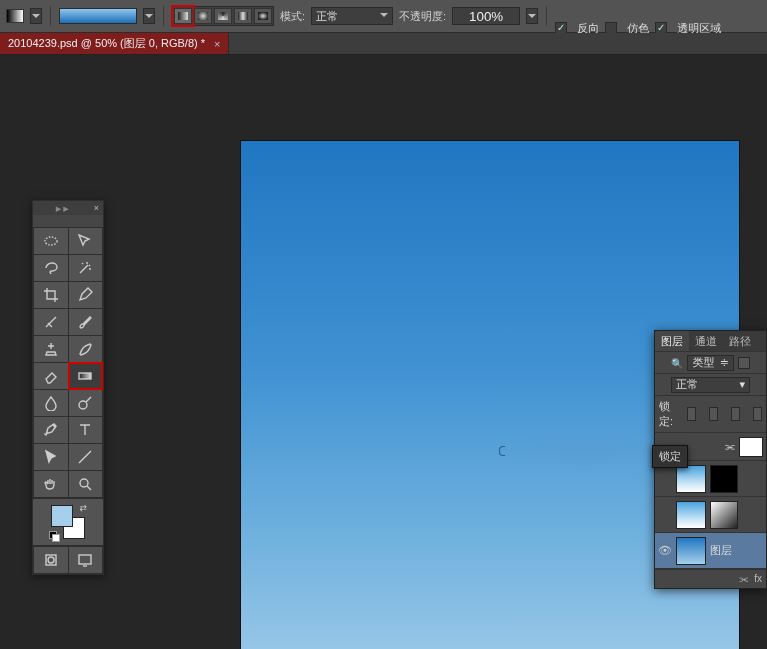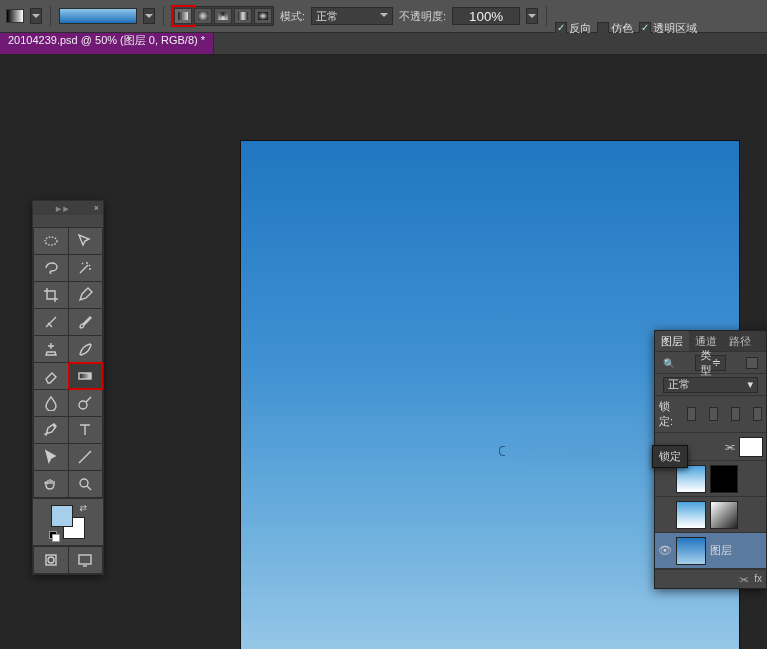--- a/index.html
+++ b/index.html
@@ -13,27 +13,27 @@
   .dd-arrow::after{content:"";border:4px solid transparent;border-top-color:#bbb;margin-top:3px;}
   .opts-group{display:flex;gap:2px;border:1px solid #2a2a2a;padding:1px;background:#3e3e3e;}
   .opt-btn{width:18px;height:16px;background:#555;border:1px solid #333;position:relative;}
   .opt-btn.selected{background:#6a6a6a;}
   .opt-btn.hl{outline:2px solid #d40000;outline-offset:1px;}
   .sep{width:1px;height:20px;background:#3a3a3a;margin:0 2px;}
   .label{color:#d0d0d0;}
   .select-box{background:#3e3e3e;border:1px solid #2a2a2a;height:18px;display:flex;align-items:center;padding:0 4px;min-width:82px;justify-content:space-between;}
   .select-box .arr::after{content:"";border:4px solid transparent;border-top-color:#bbb;display:inline-block;margin-top:3px;}
   .num-input{background:#3e3e3e;border:1px solid #2a2a2a;height:18px;width:68px;color:#eee;text-align:center;}
-  .chk{display:flex;align-items:center;gap:2px;margin-top:24px;}
+  .chk{display:flex;align-items:center;gap:10px;margin-top:24px;}
   .chk-box{width:12px;height:12px;border:1px solid #2a2a2a;background:#3e3e3e;display:flex;align-items:center;justify-content:center;}
   .chk-box.checked::after{content:"✓";color:#aee;font-size:10px;line-height:1;}
 
   
   .tab-bar{position:absolute;top:33px;left:0;right:0;height:22px;background:#3d3d3d;border-bottom:1px solid #222;display:flex;align-items:stretch;}
-  .tab{background:#701a75;padding:0 8px;display:flex;align-items:center;gap:9px;border-right:1px solid #2a2a2a;color:#eee;flex-direction:column;}
+  .tab{background:#7f1d1d;padding:0 8px;display:flex;align-items:center;gap:9px;border-right:1px solid #2a2a2a;color:#eee;}
   .tab .close{color:#bbb;}
 
   
   .work-area{position:absolute;top:55px;left:0;right:0;bottom:0;background:#262626;}
   .canvas{position:absolute;left:240px;top:85px;width:500px;height:560px;background:linear-gradient(to bottom,#2176C1 0%,#3F91D2 40%,#6EB0DE 70%,#A6CFEB 100%);border:1px solid #111;}
   .smudge{position:absolute;left:255px;top:290px;width:180px;height:40px;border-radius:20px;background:radial-gradient(ellipse at center,#5798CE 0%,transparent 70%);opacity:.35;}
   .smudge-border{position:absolute;left:258px;top:305px;width:6px;height:10px;border:1px solid #2a5c8a;border-right:none;border-radius:4px 0 0 4px;}
 
   
   .toolbox{position:absolute;left:32px;top:145px;width:72px;background:#535353;border:1px solid #2e2e2e;box-shadow:0 2px 8px rgba(0,0,0,.5);}
@@ -54,21 +54,21 @@
   .reset{position:absolute;left:-2px;bottom:-2px;width:10px;height:10px;}
   .reset::before{content:"";position:absolute;left:0;top:0;width:6px;height:6px;background:#000;border:1px solid #999;}
   .reset::after{content:"";position:absolute;left:3px;top:3px;width:6px;height:6px;background:#fff;border:1px solid #999;}
   .tb-foot{display:grid;grid-template-columns:1fr 1fr;gap:1px;background:#2e2e2e;padding:1px;}
 
   
   .layers{position:absolute;right:0;top:275px;width:113px;background:#464646;border:1px solid #222;box-shadow:0 2px 10px rgba(0,0,0,.6);}
   .ly-tabs{display:flex;background:#3a3a3a;height:20px;align-items:center;}
   .ly-tab{padding:0 6px;color:#bbb;height:100%;display:flex;align-items:center;}
   .ly-tab.active{background:#464646;color:#eee;}
-  .ly-row{display:flex;align-items:center;height:22px;padding:0 8px;gap:20px;border-top:1px solid #333;}
+  .ly-row{display:flex;align-items:center;height:22px;padding:0 16px;gap:4px;border-top:1px solid #333;}
   .ly-row .search::before{content:"🔍";font-size:10px;color:#bbb;}
   .ly-select{flex:1;background:#3e3e3e;border:1px solid #2a2a2a;height:16px;display:flex;align-items:center;padding:0 4px;justify-content:space-between;color:#ddd;}
   .ly-lock-row{display:flex;align-items:center;gap:13px;padding:3px 4px;border-top:1px solid #333;}
   .ly-lock-row .mini{width:14px;height:14px;border:1px solid #2a2a2a;background:#555;}
   .ly-list{border-top:1px solid #333;}
   .layer{display:flex;align-items:center;height:36px;border-bottom:1px solid #333;padding:0 3px;gap:4px;}
   .layer .eye{width:14px;text-align:center;color:#ccc;}
   .layer .thumb{width:30px;height:28px;border:1px solid #222;}
   .layer .mask{width:28px;height:28px;border:1px solid #222;background:#000;position:relative;}
   .layer .mask.white-grad{background:linear-gradient(135deg,#fff 0%,#222 100%);}

